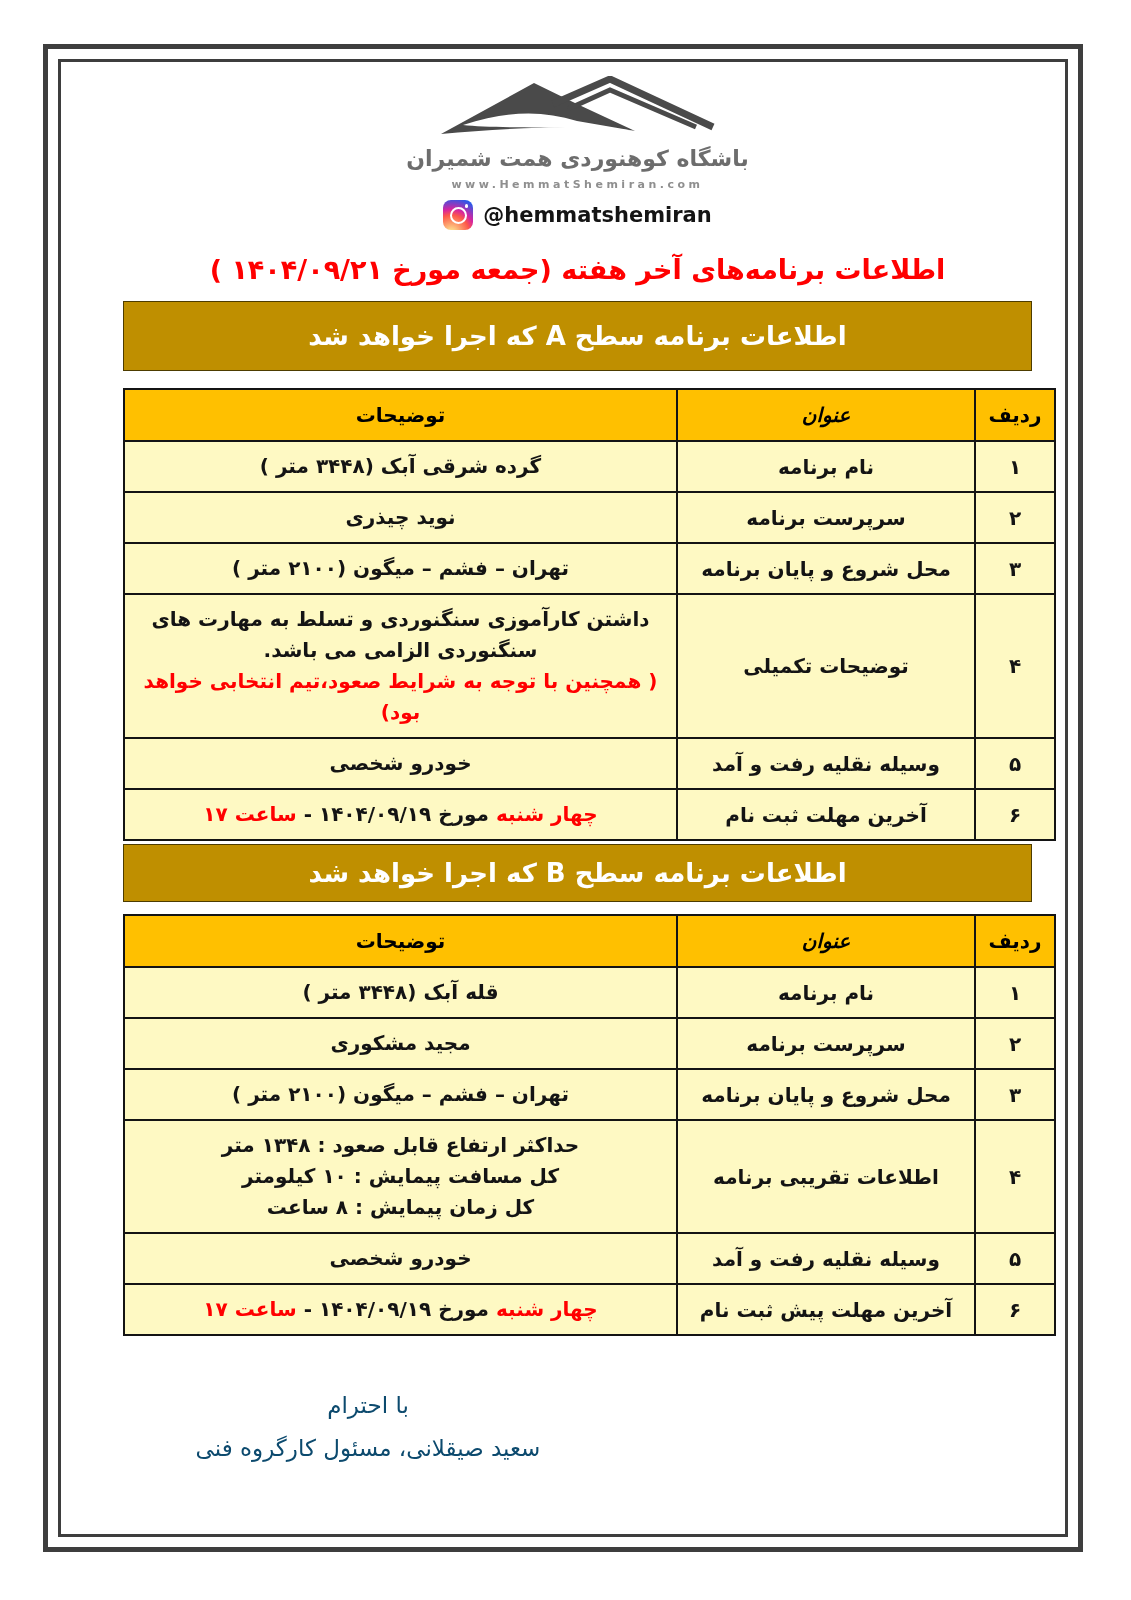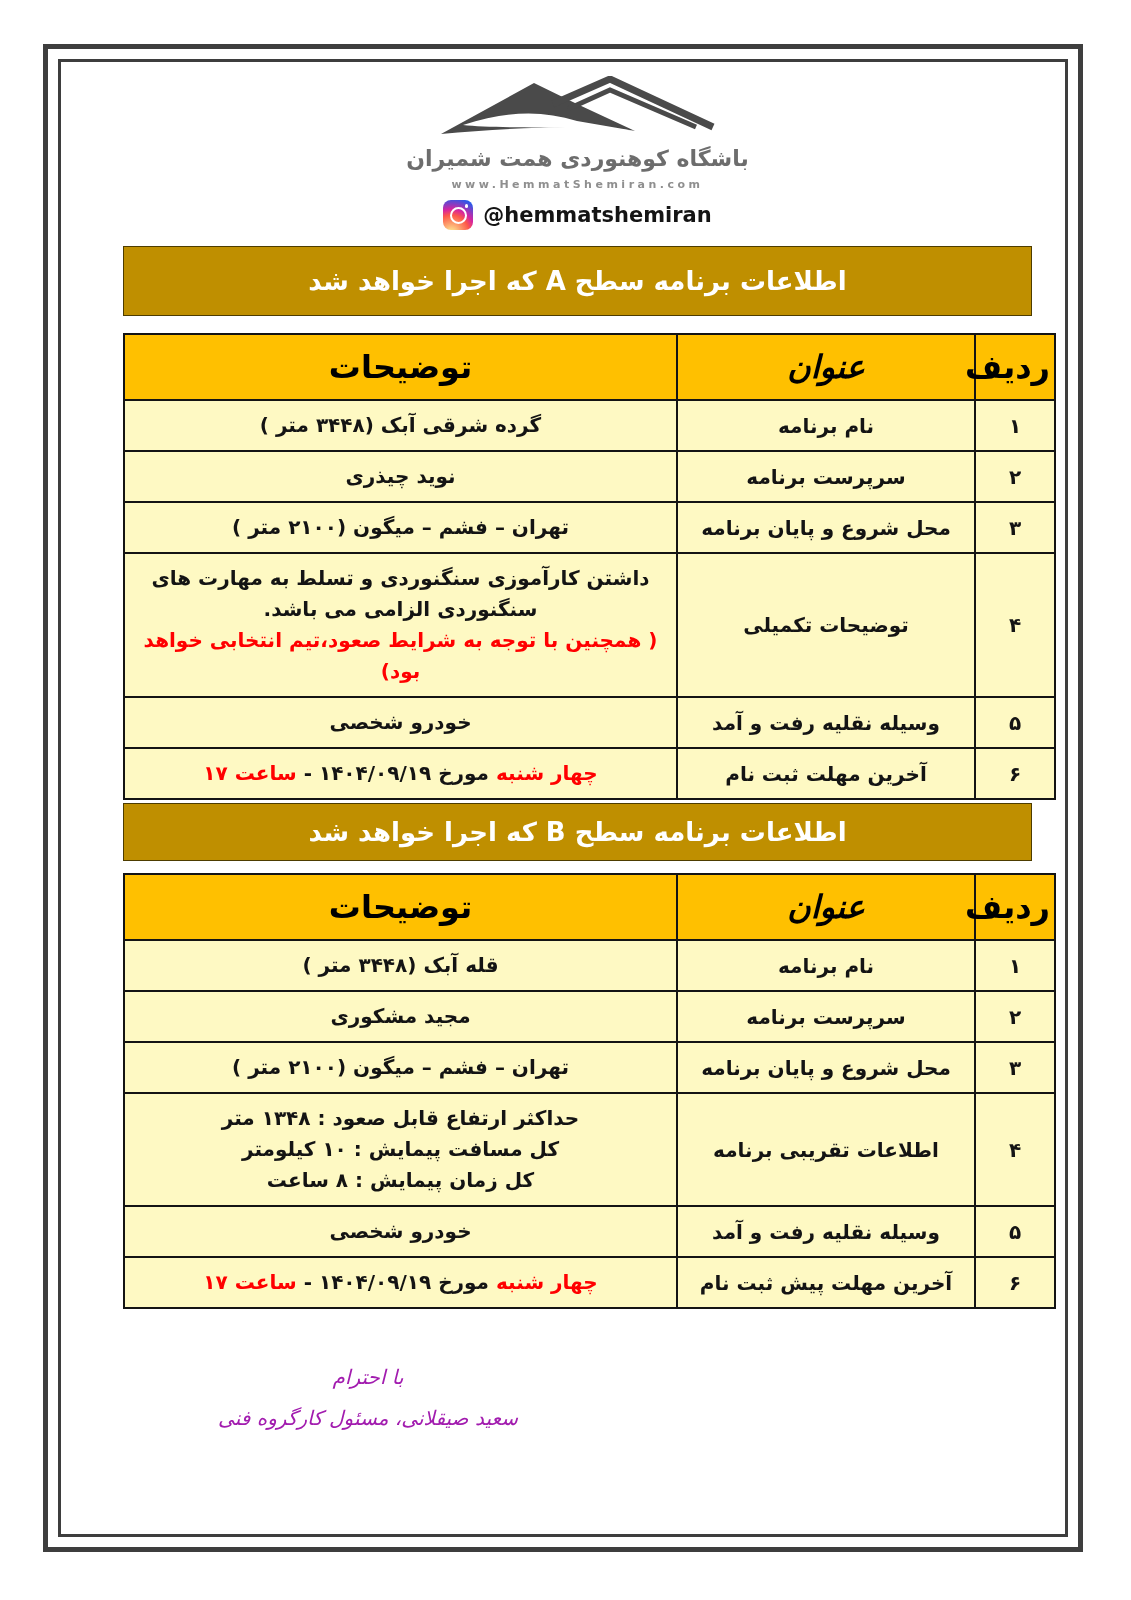--- a/index.html
+++ b/index.html
@@ -50,36 +50,36 @@
     height:70px; line-height:68px; direction:rtl;
   }
   .banner.banner-b { height:58px; line-height:56px; margin-top:3px; }
 
   
   table.program { margin-top:17px; width:933px; border-collapse:collapse; direction:rtl; table-layout:fixed; }
   table.program.table-b { margin-top:12px; }
   table.program th, table.program td { border:2px solid #141414; }
   table.program th {
     background:var(--header-bg,#FFC000); color:#000;
-    font-size:32px; font-weight:bold; padding:13px 4px; text-align:center;
+    font-size:20px; font-weight:bold; padding:13px 4px; text-align:center;
   }
   table.program td {
     font-weight:bold; font-size:20px; color:#141414;
     text-align:center; vertical-align:middle; padding:9px 8px; background:#fef9c3;
   }
   td.cell-num { background:var(--rownum-bg,#FFE699); }
   .col-num { width:80px; }
   .col-title { width:298px;font-style:italic; }
   .desc-line { line-height:31px; }
   .red-text { color:var(--red,#FF0000); }
 
   
   .footer {
     margin-top:56px; margin-left:30px; width:430px;
-    text-align:center; direction:rtl; font-size:20px; color:#a21caf;font-style:italic;
+    text-align:center; direction:rtl; font-size:23px; color:#0c4a6e;
   }
   .footer-line1 { margin-bottom:17px; }
 </style>
 </head>
 <body>
 
 <div class="frame-outer"></div>
 <div class="frame-inner"></div>
 
 <div class="content">
@@ -92,20 +92,21 @@
       <path d="M131 33 L173 14 L259 51" stroke="#4A4A4A" stroke-width="5" fill="none"></path>
     </svg>
     <div class="club-name">باشگاه کوهنوردی همت شمیران</div>
     <div class="website">www.HemmatShemiran.com</div>
     <div class="insta-row">
       <span class="insta-icon"></span>
       <span class="insta-handle">@hemmatshemiran</span>
     </div>
   </div>
 
+  <div class="main-title">اطلاعات برنامه‌های آخر هفته (جمعه مورخ ۱۴۰۴/۰۹/۲۱ )</div>
 
   <div class="banner banner-a">اطلاعات برنامه سطح A که اجرا خواهد شد</div>
   <table class="program table-a">
       <thead>
         <tr>
           <th class="col-num">ردیف</th>
           <th class="col-title">عنوان</th>
           <th class="col-desc">توضیحات</th>
         </tr>
       </thead>

